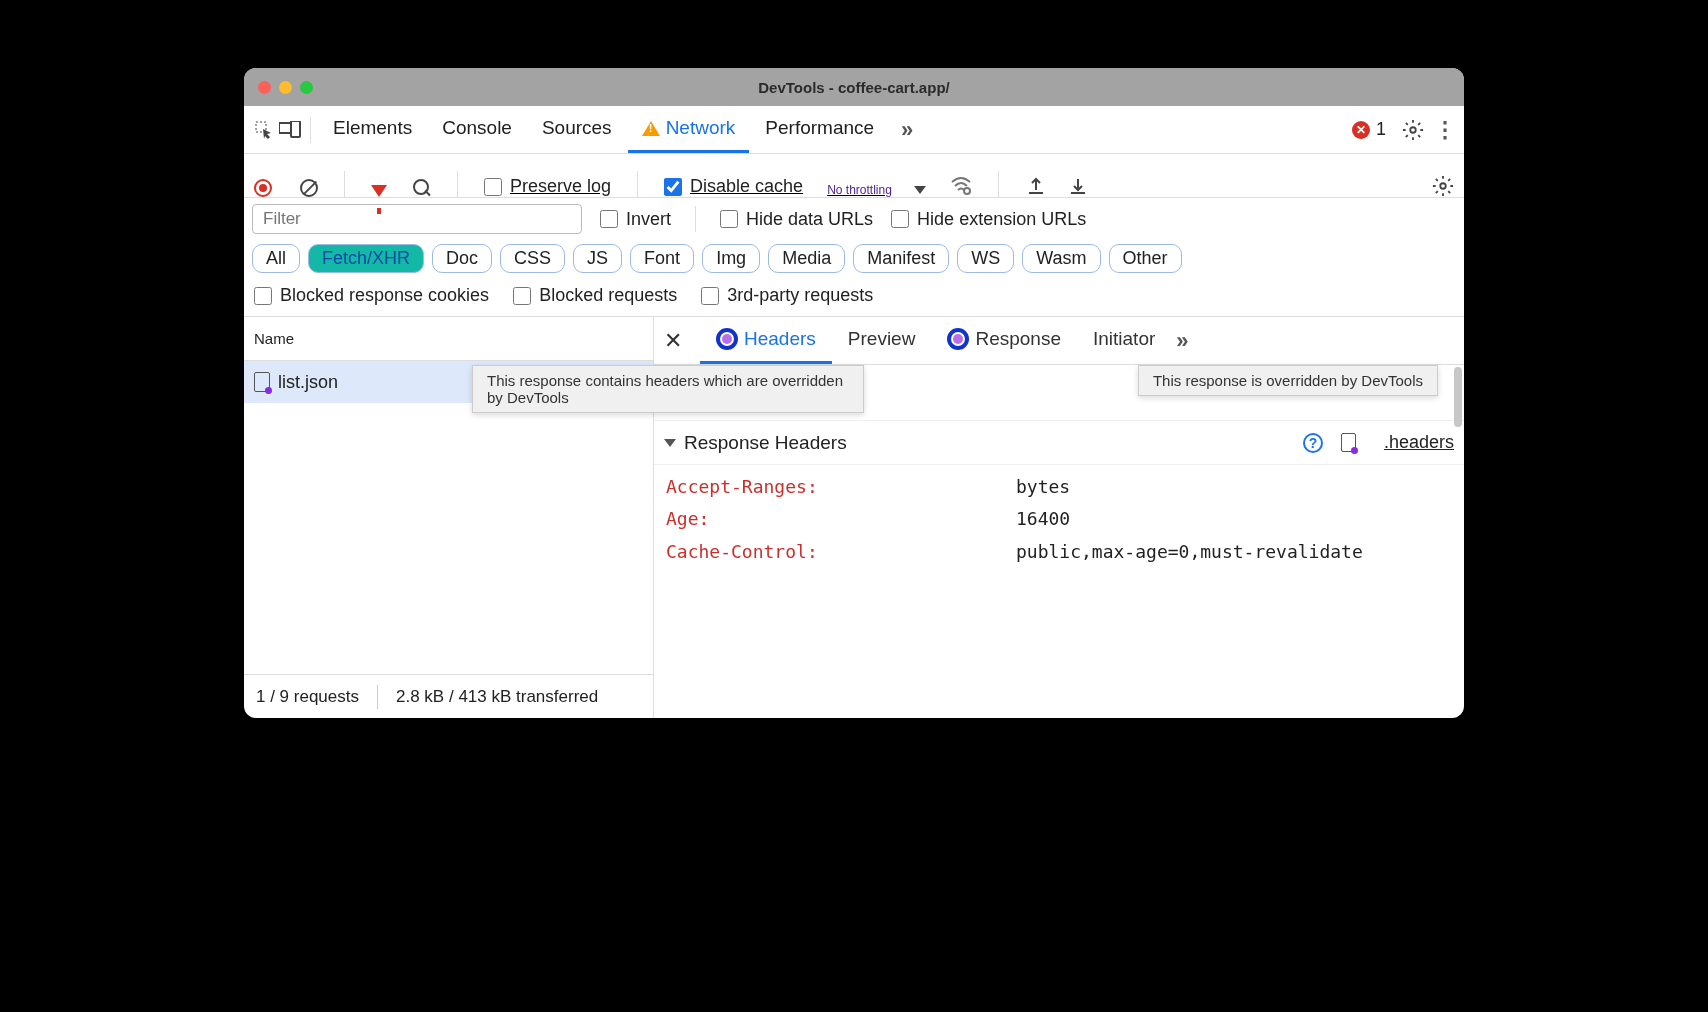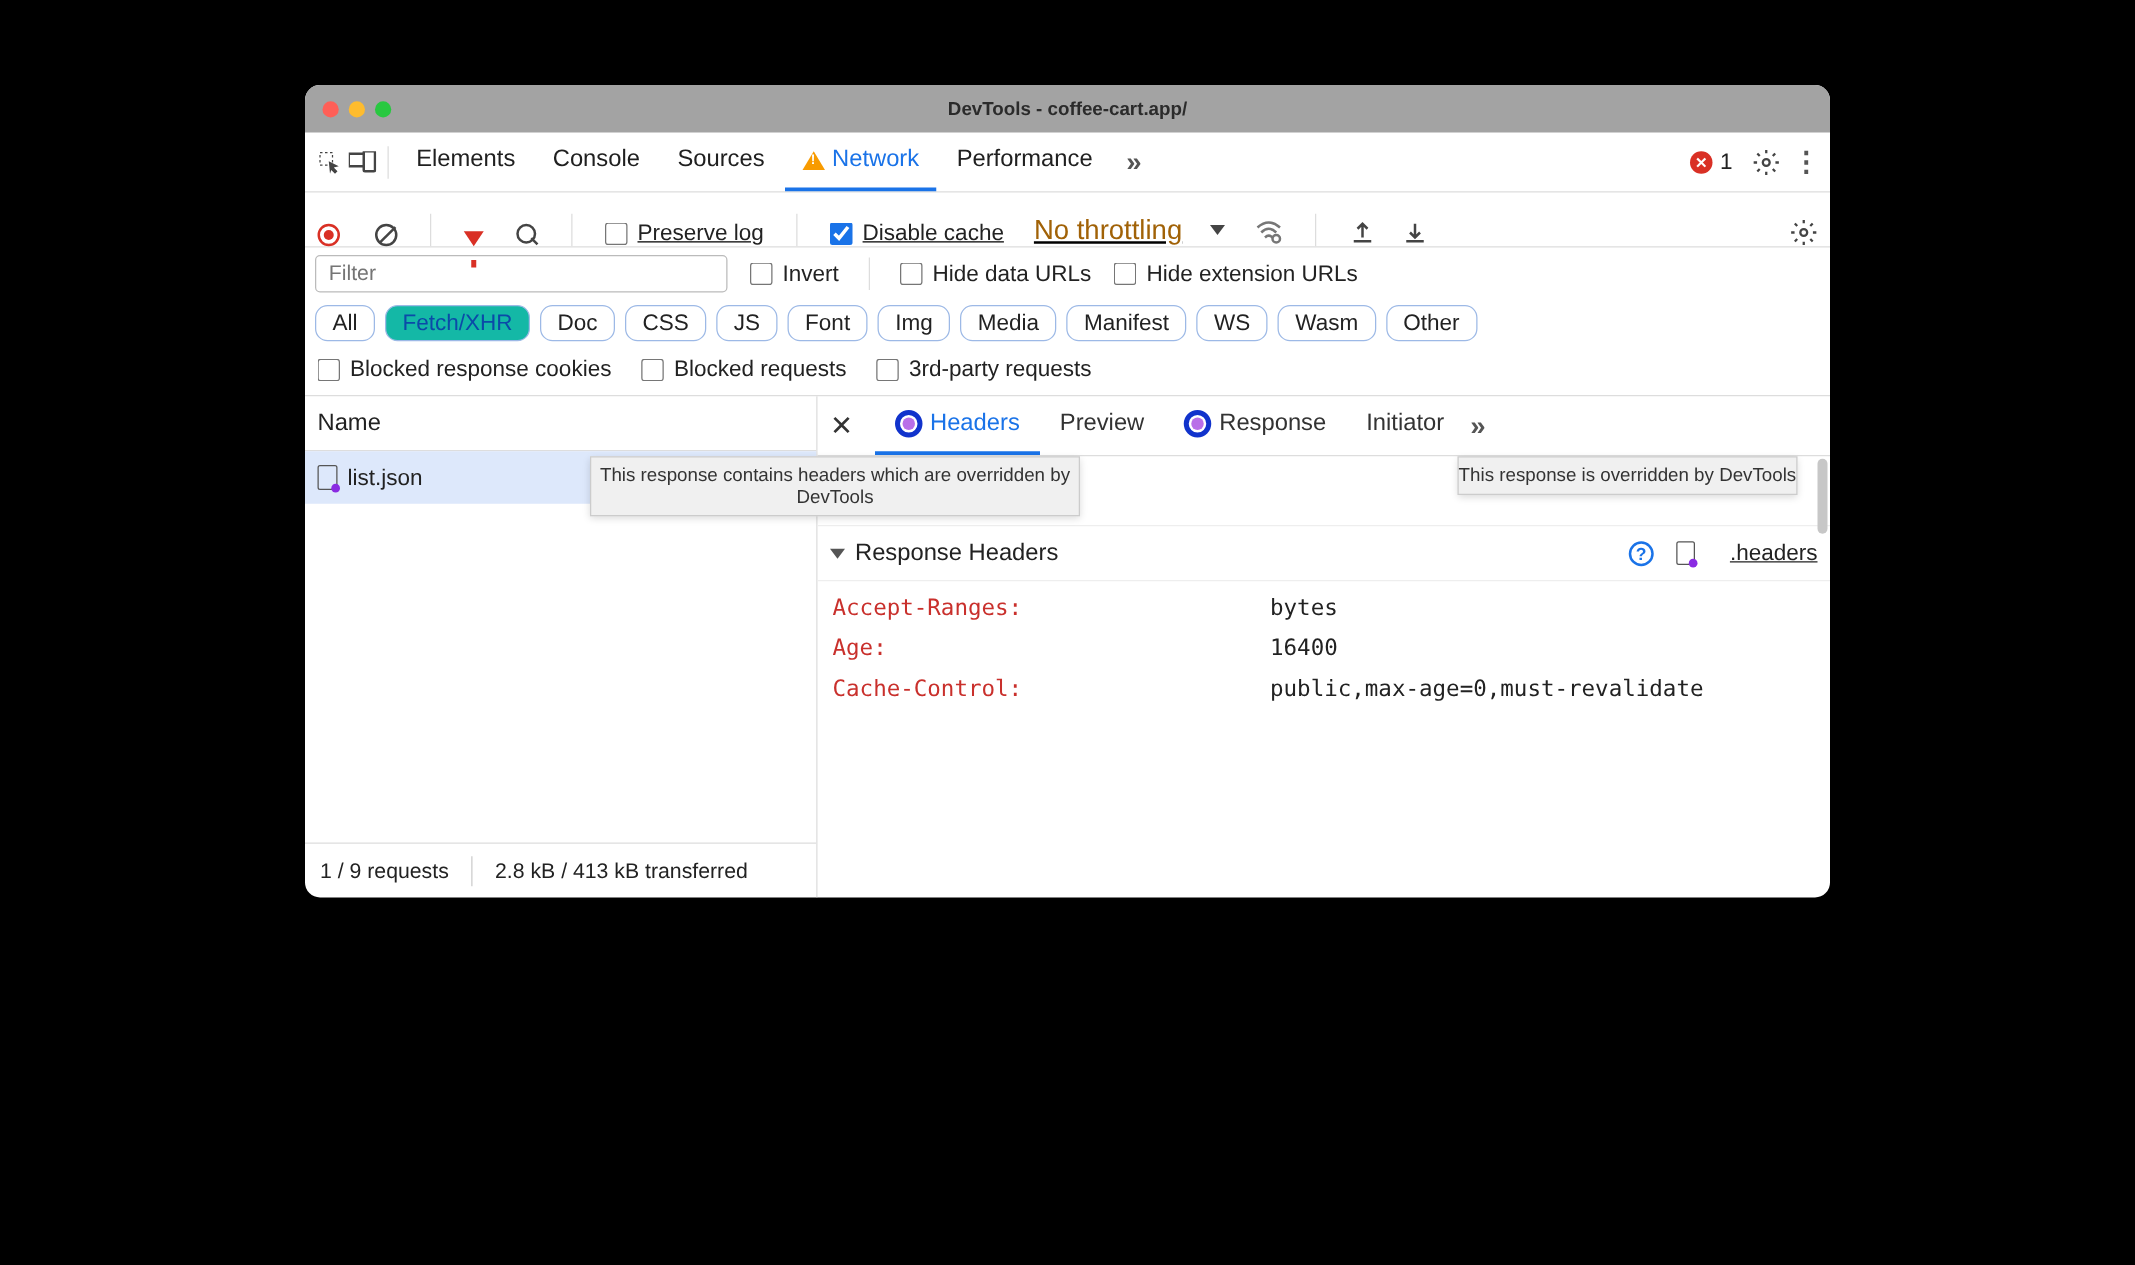--- a/index.html
+++ b/index.html
@@ -67,49 +67,49 @@
 .recbtn::after{ content:""; width:8px; height:8px; background:#d93025; border-radius:50%;}
 .noicon { width:18px; height:18px; border-radius:50%; border:2px solid #444; position:relative; }
 .noicon::after{ content:""; position:absolute; width:2px; height:18px; background:#444; left:7px; top:-2px; transform:rotate(45deg);}
 .funnel { width:0; height:0; border-left:8px solid transparent; border-right:8px solid transparent; border-top:12px solid #d93025; position:relative;}
 .funnel::after{content:""; position:absolute; width:4px; height:6px; background:#d93025; left:-2px; top:11px;}
 .mag { width:18px; height:18px; position:relative;}
 .mag::before{content:""; width:12px; height:12px; border:2px solid #444; border-radius:50%; position:absolute; }
 .mag::after{content:""; width:7px; height:2px; background:#444; position:absolute; left:11px; top:13px; transform:rotate(45deg);}
 .chk { display:flex; align-items:center; gap:8px; font-size:18px; color:#222;}
 .chk input { width:18px; height:18px; accent-color:#1a73e8;}
-.sel { font-size:22px; color:#a16207; display:flex; align-items:center; gap:4px; padding:0 4px;}
+.sel { font-size:12px; color:#4c1d95; display:flex; align-items:center; gap:4px; padding:0 4px;}
 .sel .caret { width:0;height:0;border-left:6px solid transparent;border-right:6px solid transparent;border-top:8px solid #444;}
 .tbicon{ width:22px; height:22px; display:flex; align-items:center; justify-content:center; color:#444;}
 
 .filter-row1{ display:flex; align-items:center; padding:6px 8px; gap:18px; }
 .filter-input{ width:330px; height:30px; border:1px solid #bbb; border-radius:4px; padding:0 10px; font-size:17px; color:#888;}
 .filter-row2{ display:flex; flex-wrap:wrap; gap:8px; padding:4px 8px 8px; }
 .chip{ border:1px solid #9db9e6; border-radius:10px; padding:3px 13px; font-size:18px; color:#222; cursor:pointer; background:#fff;}
 .chip.active{ background:#14b8a6; color:#0b4aa8; }
 .filter-row3{ display:flex; gap:24px; padding:4px 10px 10px; border-bottom:1px solid #ddd;}
 
 .panels{ flex:1; display:flex; min-height:0; }
 .left{ width:410px; border-right:1px solid #ddd; display:flex; flex-direction:column; }
-.left-head{ height:44px; display:flex; align-items:center; padding:0 10px; font-size:19px; color:#222; border-bottom:1px solid #ddd;}
+.left-head{ height:44px; display:flex; align-items:center; padding:0 10px; font-size:15px; color:#222; border-bottom:1px solid #ddd;}
 .reqrow{ height:42px; display:flex; align-items:center; gap:8px; padding:0 10px; background:#dde8fb; font-size:18px; color:#222;}
 .reqrow .fileic{ width:16px; height:20px; border:1.5px solid #555; border-radius:2px; position:relative;}
 .reqrow .fileic::after{content:""; width:7px;height:7px;border-radius:50%;background:#8a2be2;position:absolute;right:-3px;bottom:-3px;}
 .left .grow{flex:1;}
 .left-status{ height:44px; border-top:1px solid #ddd; display:flex; align-items:center; padding:0 12px; font-size:17px; color:#222; gap:18px;}
 .left-status .vd2{width:1px;height:24px;background:#ccc;}
 
 .right{ flex:1; display:flex; flex-direction:column; min-width:0;}
 .dtabs{ height:48px; display:flex; align-items:center; padding:0 10px; gap:0; border-bottom:1px solid #ddd; position:relative;}
 .dtabs .close{ width:26px; font-size:22px; color:#333; margin-right:10px; cursor:pointer;}
 .dtab{ padding:0 16px; height:100%; display:flex; align-items:center; font-size:19px; color:#333; cursor:pointer; border-bottom:3px solid transparent; gap:6px;}
 .dtab.active{ color:#1a73e8; border-bottom-color:#1a73e8;}
 .ring{ width:22px; height:22px; border:4px solid #1133cc; border-radius:50%; display:flex; align-items:center; justify-content:center;}
 .ring::after{content:"";width:10px;height:10px;border-radius:50%;background:#b96fe8;}
-.tooltip{ position:absolute; background:#f0f0f0; border:1px solid #ccc; padding:6px 0; font-size:15px; color:#333; white-space:normal; z-index:5; box-shadow:0 2px 6px rgba(0,0,0,.15);text-align:center;}
+.tooltip{ position:absolute; background:#f0f0f0; border:1px solid #ccc; padding:6px 14px; font-size:15px; color:#333; white-space:normal; z-index:5; box-shadow:0 2px 6px rgba(0,0,0,.15);}
 .tip1{ left:-182px; top:48px; width:392px; }
 .tip2{ right:26px; top:48px;margin-left:48px; }
 
 .section-title{ height:44px; display:flex; align-items:center; padding:0 10px; font-size:19px; color:#222; border-bottom:1px solid #eee; gap:8px;}
 .section-title .tri{ width:0;height:0;border-left:6px solid transparent;border-right:6px solid transparent;border-top:8px solid #555;}
 .section-title .spacer2{flex:1;}
 .section-title .qmark{ width:20px;height:20px;border:2px solid #1a73e8;border-radius:50%;color:#1a73e8;display:flex;align-items:center;justify-content:center;font-size:14px;font-weight:700;}
 .section-title .fileic2{ width:15px; height:19px; border:1.5px solid #555; border-radius:2px; position:relative;}
 .section-title .fileic2::after{content:""; width:7px;height:7px;border-radius:50%;background:#8a2be2;position:absolute;right:-3px;bottom:-3px;}
 .section-title .headerslink{ text-decoration:underline; font-size:18px; color:#222; margin-left:20px;}

